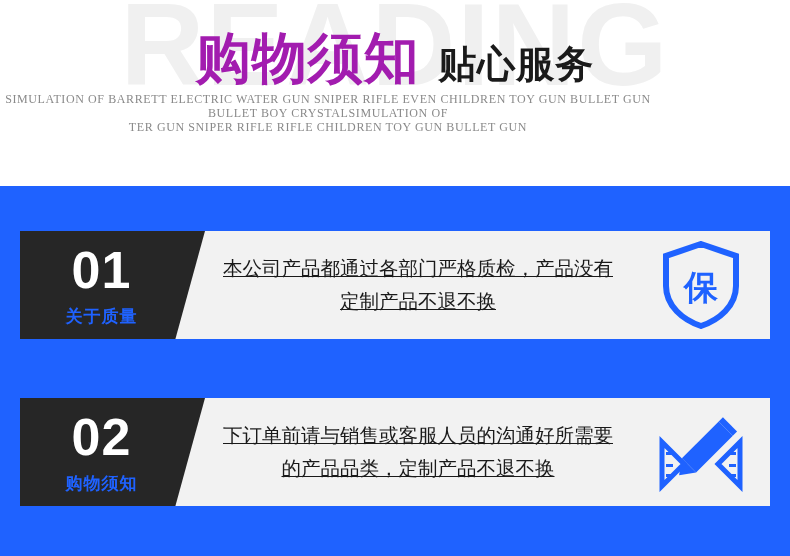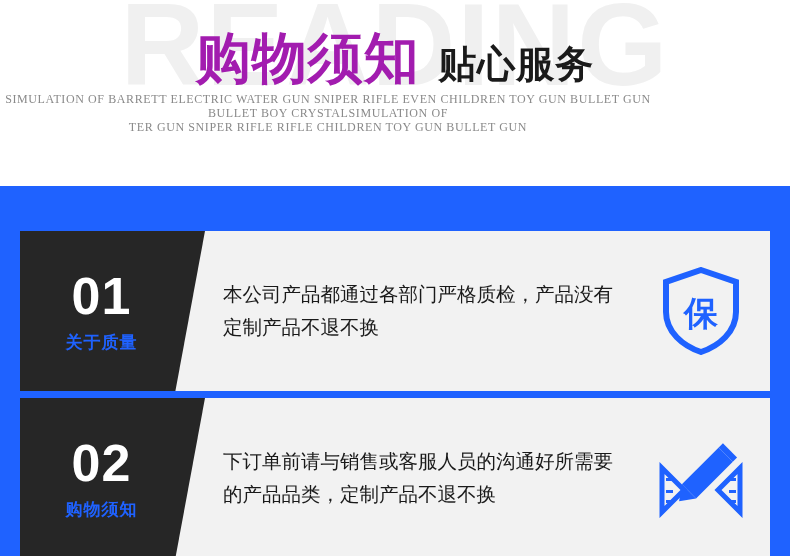--- a/index.html
+++ b/index.html
@@ -87,25 +87,26 @@
     left: 0;
     width: 790px;
     height: 370px;
     background: #1f62ff;
   }
 
   .card {
     position: absolute;
     left: 20px;
     width: 750px;
-    height: 160px;
+    height: 108px;
     background: #f2f2f2;
     display: flex;
     align-items: stretch;
     overflow: hidden;
+    text-align: center;
   }
   .card-1 { top: 45px; }
   .card-2 { top: 212px; }
 
   
   .num-block {
     position: relative;
     width: 185px;
     flex: 0 0 185px;
     background: #262626;
@@ -141,21 +142,21 @@
     justify-content: space-between;
     padding: 0 26px 0 18px;
   }
   .card-text {
     font-size: 19.5px;
     line-height: 33px;
     color: #1a1a1a;
     font-family: "DejaVu Sans", sans-serif;
     max-width: 470px;
   }
-  .card-text .line { display: block; }
+  .card-text .line { display: block; text-decoration: underline; }
 
   .icon-wrap {
     flex: 0 0 auto;
     width: 86px;
     height: 90px;
     display: flex;
     align-items: center;
     justify-content: center;
   }
 </style>

